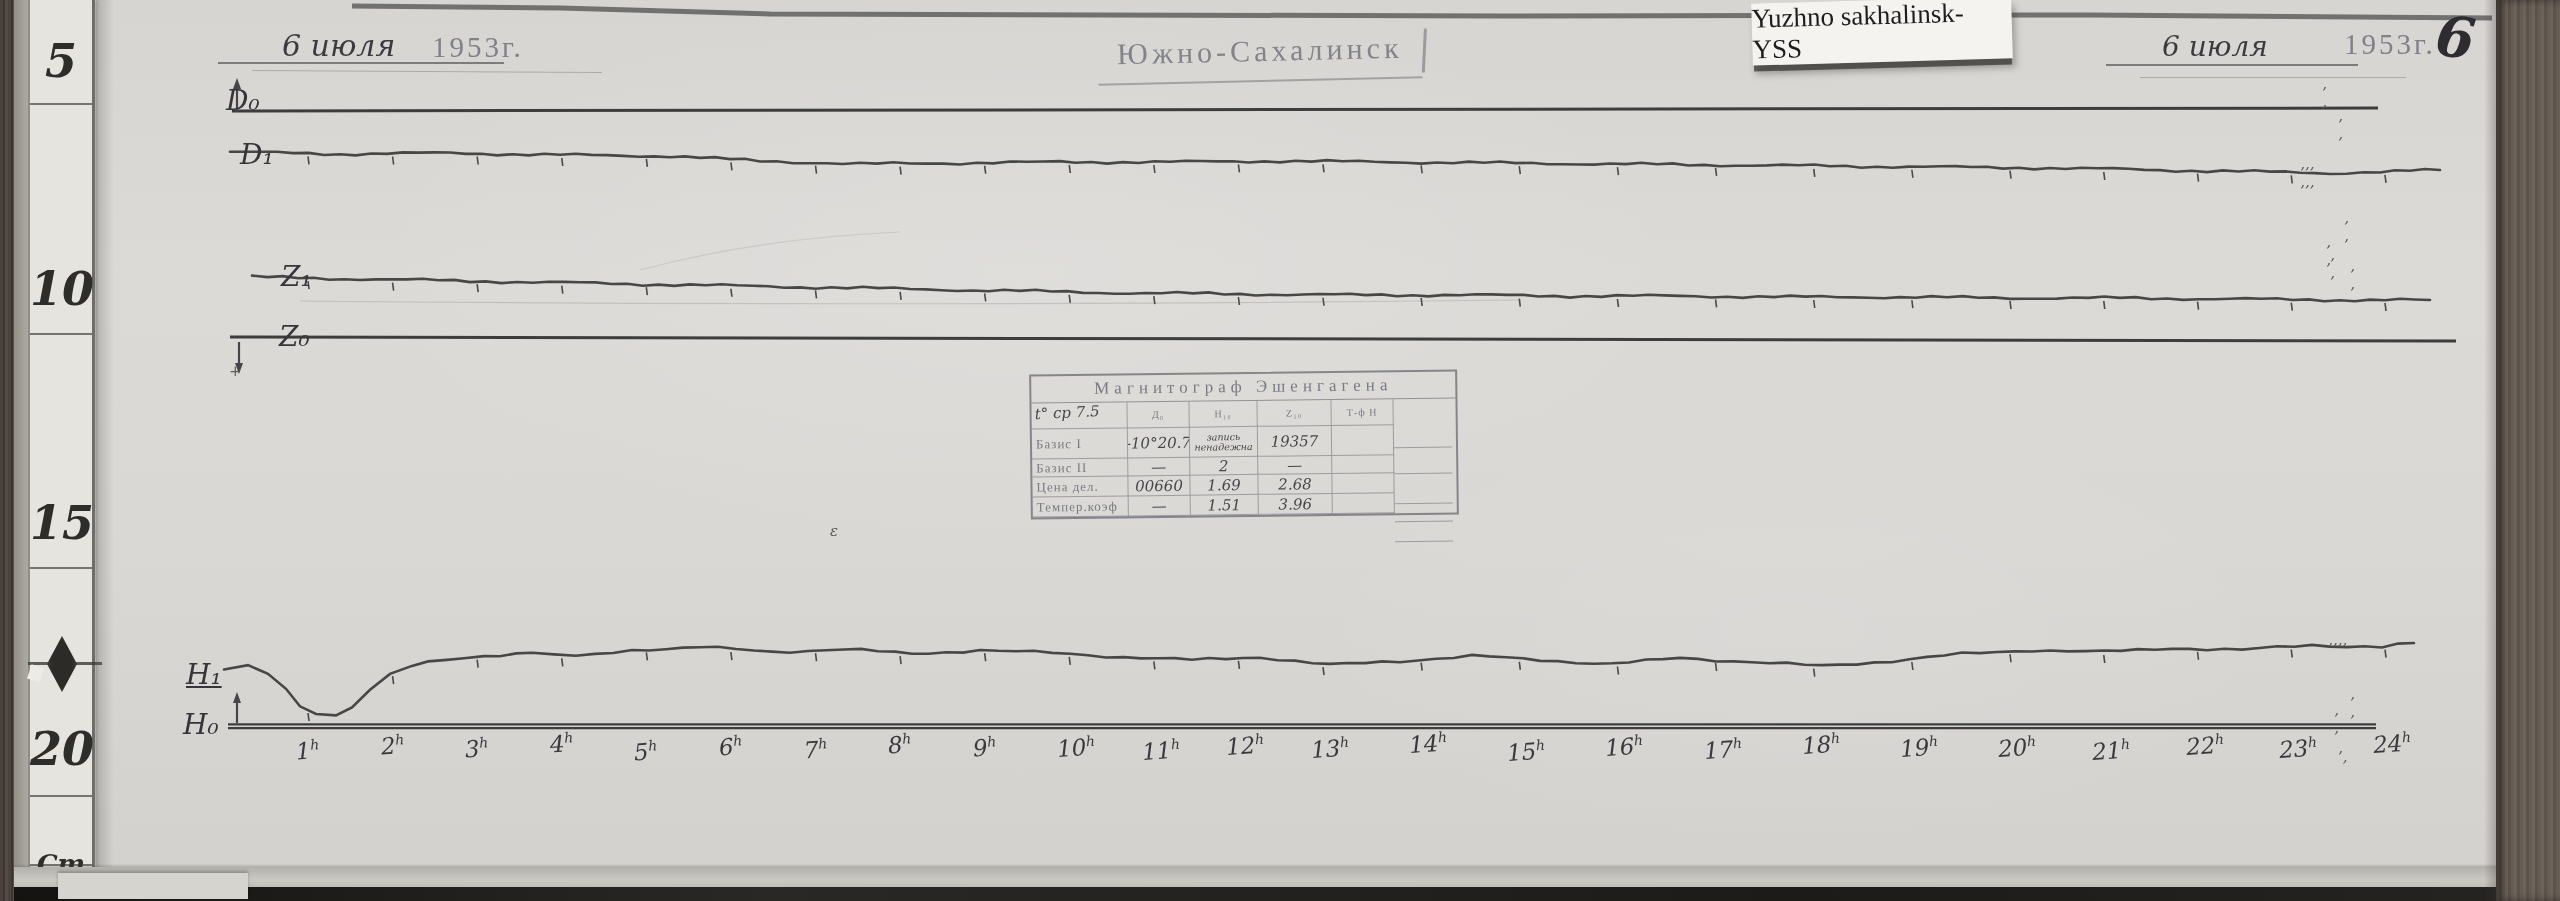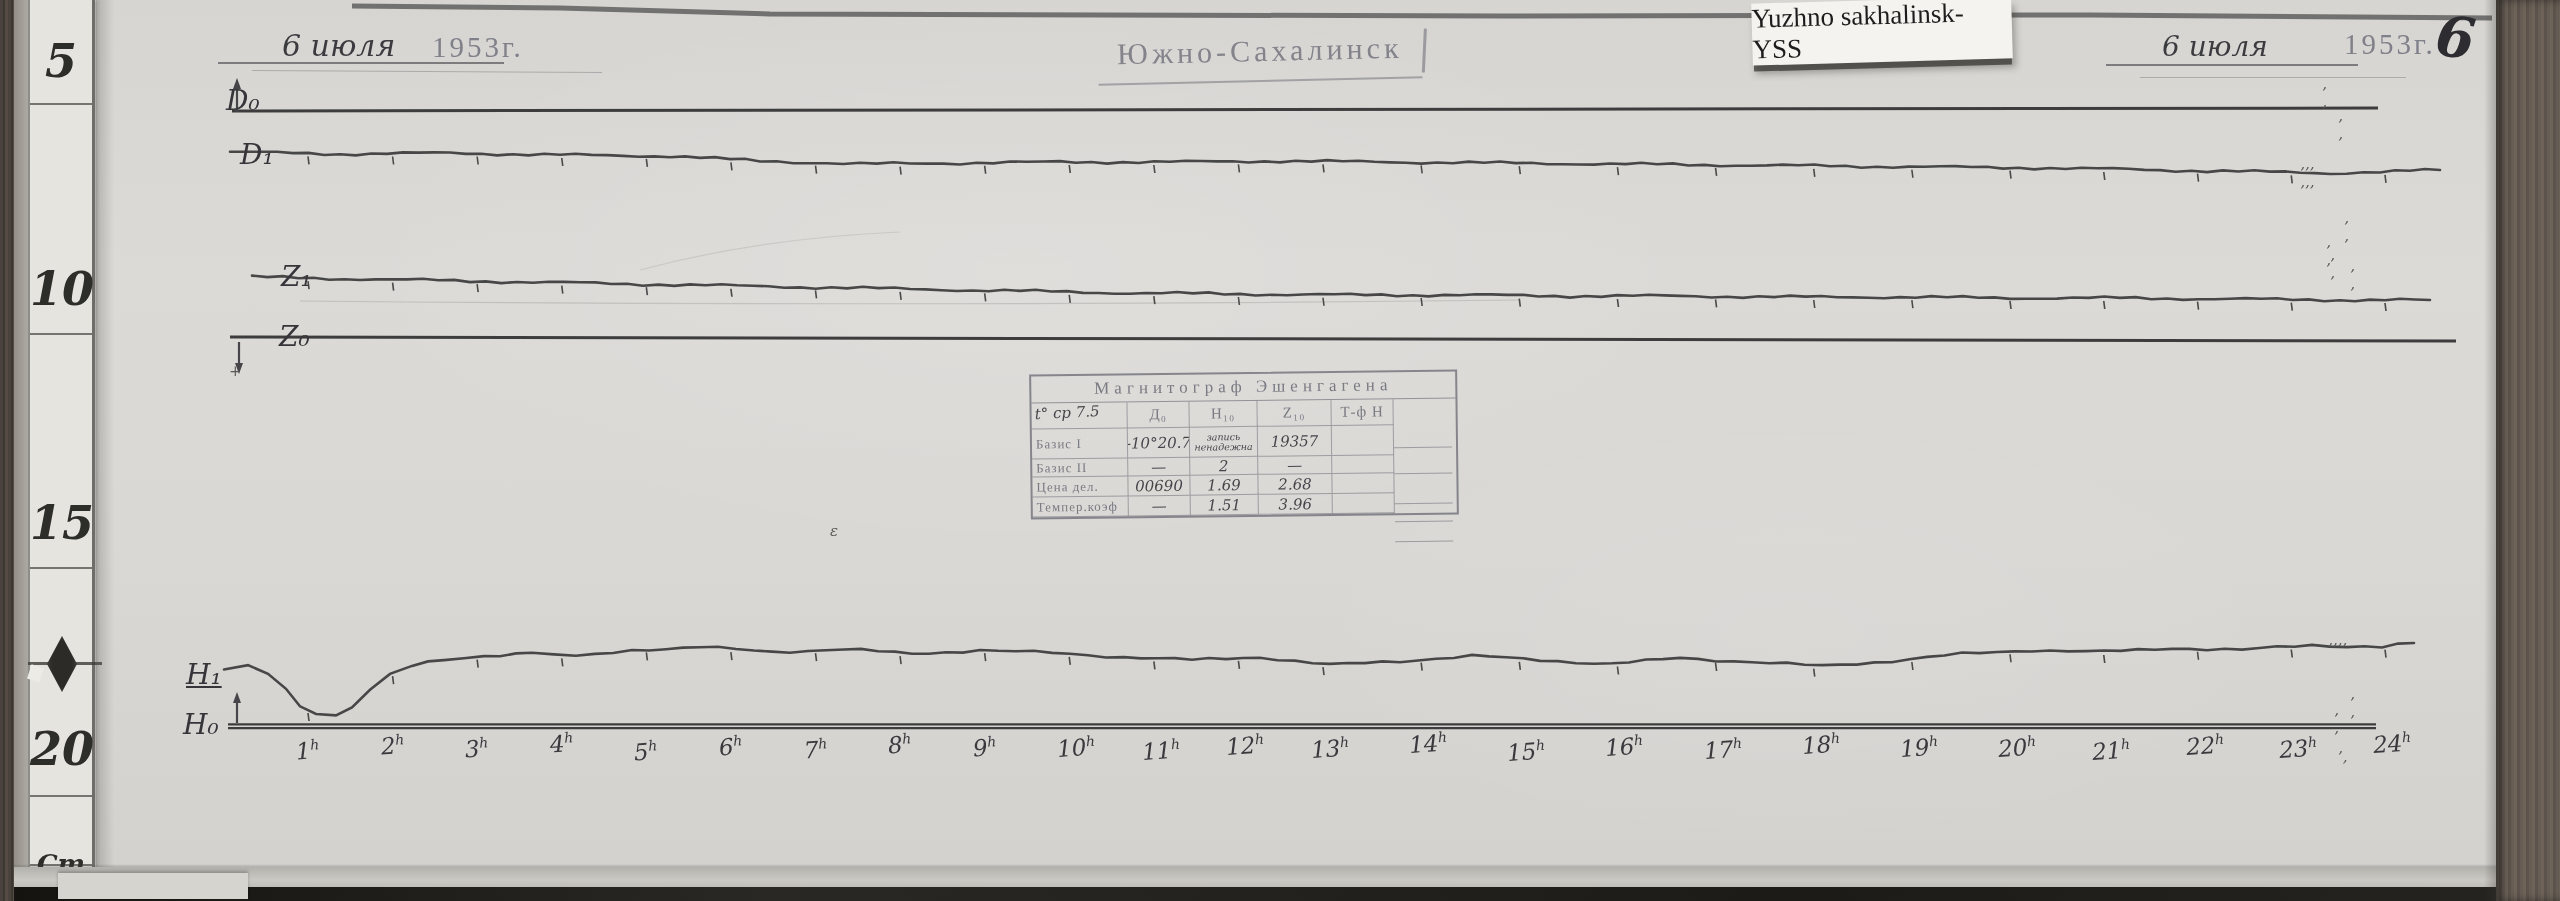--- a/index.html
+++ b/index.html
@@ -58,21 +58,21 @@
   .pen-mark{position:absolute;font-family:"DejaVu Serif",serif;font-style:italic;font-size:15px;color:#5a5a58;}
   
   #stamp-table{left:1030px;top:372px;width:424px;transform:rotate(-0.7deg);
     border:2px solid rgba(88,88,100,.7);opacity:.93;}
   #tbl-title{height:26px;line-height:26px;text-align:center;font-family:"Liberation Serif",serif;
     font-size:17px;letter-spacing:5px;color:#73737d;border-bottom:1px solid rgba(88,88,100,.6);}
   #tbl-grid{display:grid;grid-template-columns:96px 62px 68px 74px 62px 58px;grid-template-rows:26px 30px 18px 20px 20px;}
   #tbl-grid .cell{border-right:1px solid rgba(88,88,100,.5);border-bottom:1px solid rgba(88,88,100,.5);
     overflow:hidden;display:flex;align-items:center;justify-content:center;text-align:center;}
   #tbl-grid .cell:nth-child(6n){border-right:none;margin-top:48px;}
-  #tbl-grid .colh{font-family:"Liberation Serif",serif;font-size:15px;letter-spacing:1px;color:#73737d;}
+  #tbl-grid .colh{font-family:"Liberation Serif",serif;font-size:10px;letter-spacing:1px;color:#73737d;}
   #tbl-grid .lbl{font-family:"Liberation Serif",serif;font-size:13px;letter-spacing:1px;color:#73737d;justify-content:flex-start;padding-left:4px;}
   #tbl-grid .val{font-family:"DejaVu Serif",serif;font-style:italic;font-size:15px;color:#3a3a40;}
   #tbl-grid .val.small{font-size:9.5px;line-height:10px;white-space:normal;}
   #tbl-corner-note{position:absolute;left:3px;top:27px;width:92px;font-family:"DejaVu Serif",serif;
     font-style:italic;font-size:15px;color:#3a3a40;transform:rotate(-2deg);}
   #trace-svg{left:0;top:0;width:2560px;height:901px;}
 </style>
 </head>
 <body>
 
@@ -253,21 +253,21 @@
         <div class="cell val">19357</div>
         <div class="cell val"></div>
         <div class="cell val"></div>
         <div class="cell lbl">Базис II</div>
         <div class="cell val">—</div>
         <div class="cell val">2</div>
         <div class="cell val">—</div>
         <div class="cell val"></div>
         <div class="cell val"></div>
         <div class="cell lbl">Цена дел.</div>
-        <div class="cell val">00690</div>
+        <div class="cell val">00660</div>
         <div class="cell val">1.69</div>
         <div class="cell val">2.68</div>
         <div class="cell val"></div>
         <div class="cell val"></div>
         <div class="cell lbl">Темпер.коэф</div>
         <div class="cell val">—</div>
         <div class="cell val">1.51</div>
         <div class="cell val">3.96</div>
         <div class="cell val"></div>
         <div class="cell val"></div>

